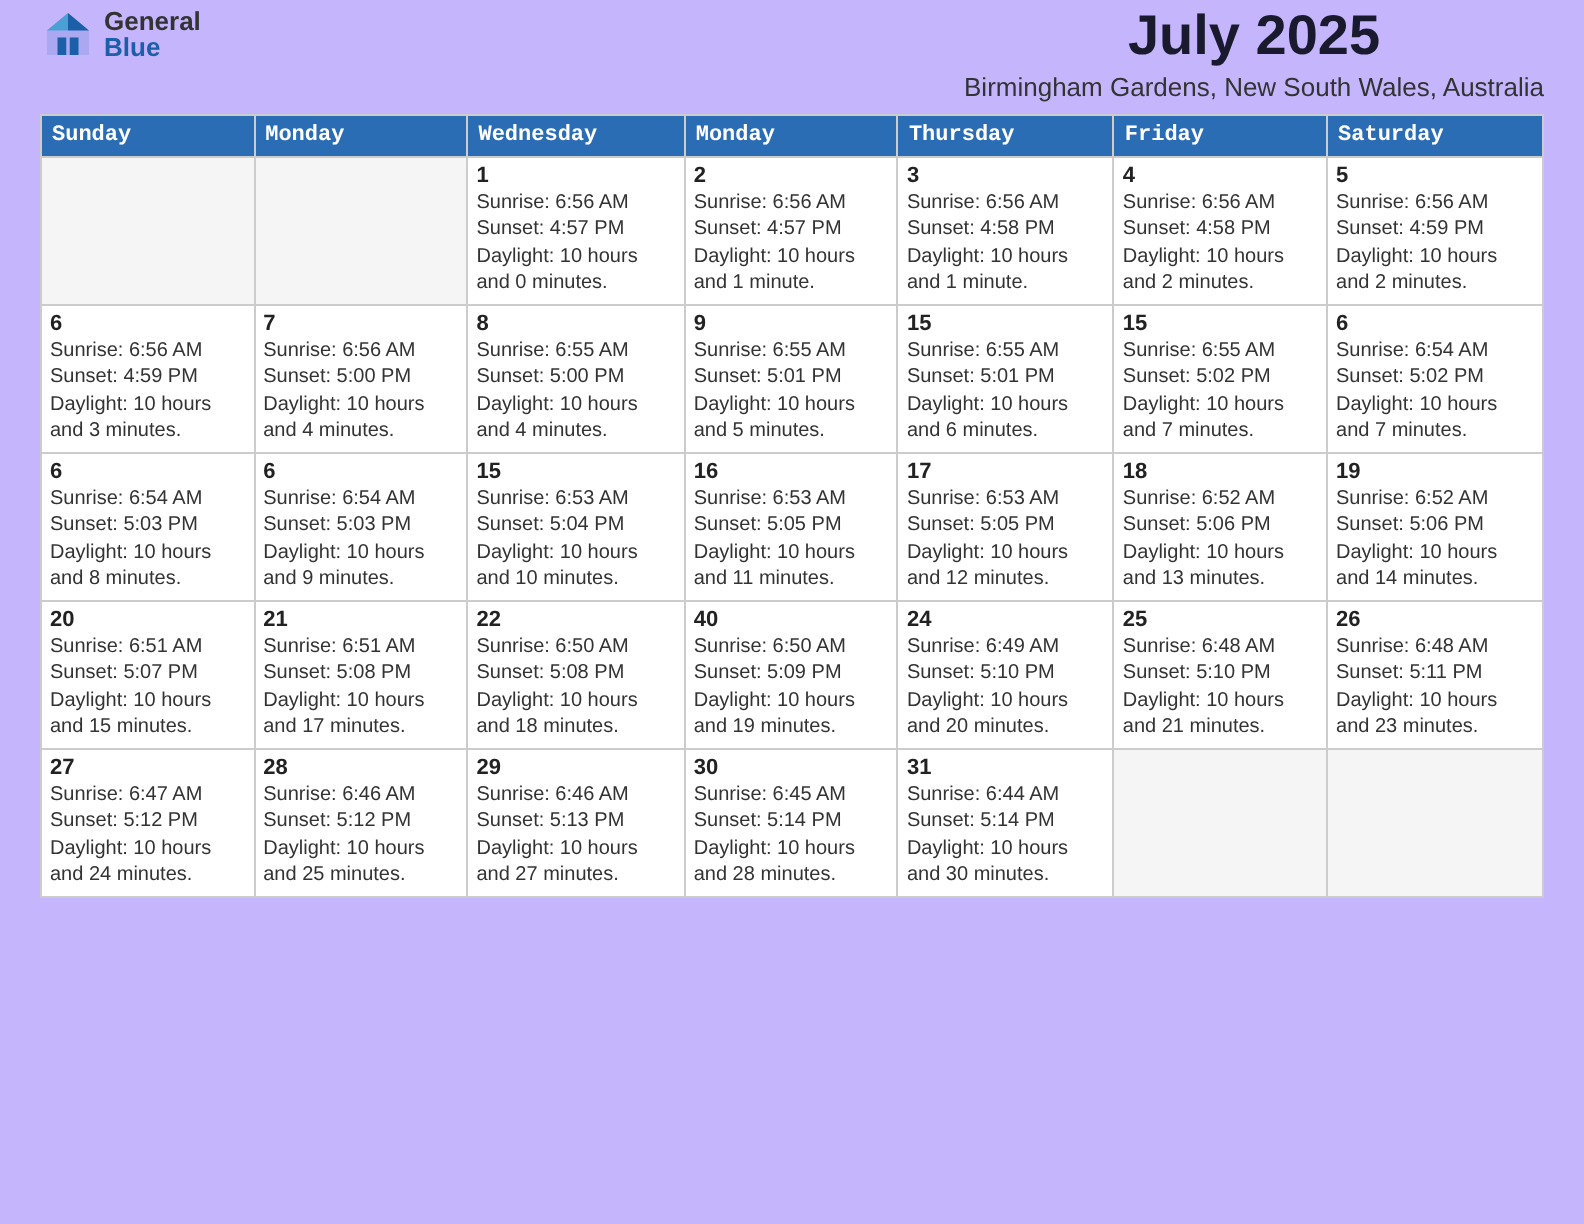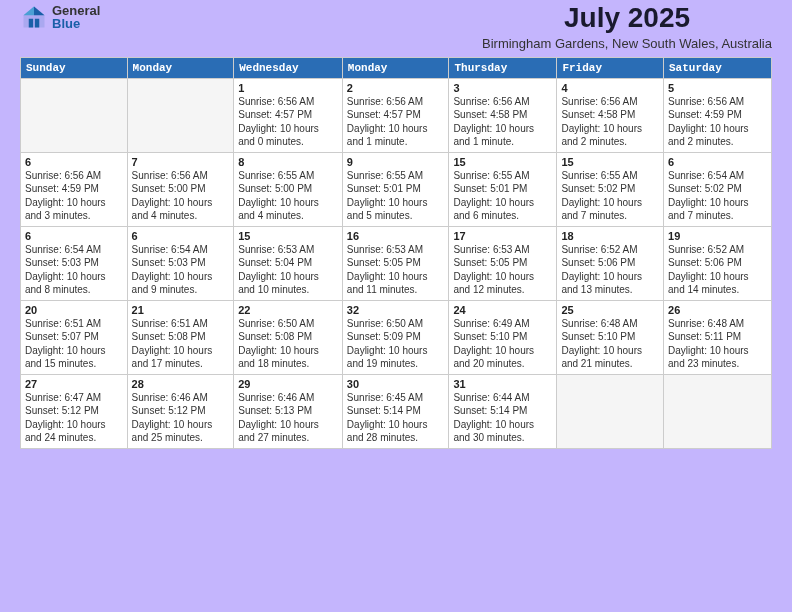--- a/index.html
+++ b/index.html
@@ -231,21 +231,21 @@
           </td>
           <td>
             <div class="day-number">21</div>
             <div class="day-info">Sunrise: 6:51 AM<br>Sunset: 5:08 PM<br>Daylight: 10 hours<br>and 17 minutes.</div>
           </td>
           <td>
             <div class="day-number">22</div>
             <div class="day-info">Sunrise: 6:50 AM<br>Sunset: 5:08 PM<br>Daylight: 10 hours<br>and 18 minutes.</div>
           </td>
           <td>
-            <div class="day-number">32</div>
+            <div class="day-number">40</div>
             <div class="day-info">Sunrise: 6:50 AM<br>Sunset: 5:09 PM<br>Daylight: 10 hours<br>and 19 minutes.</div>
           </td>
           <td>
             <div class="day-number">24</div>
             <div class="day-info">Sunrise: 6:49 AM<br>Sunset: 5:10 PM<br>Daylight: 10 hours<br>and 20 minutes.</div>
           </td>
           <td>
             <div class="day-number">25</div>
             <div class="day-info">Sunrise: 6:48 AM<br>Sunset: 5:10 PM<br>Daylight: 10 hours<br>and 21 minutes.</div>
           </td>

